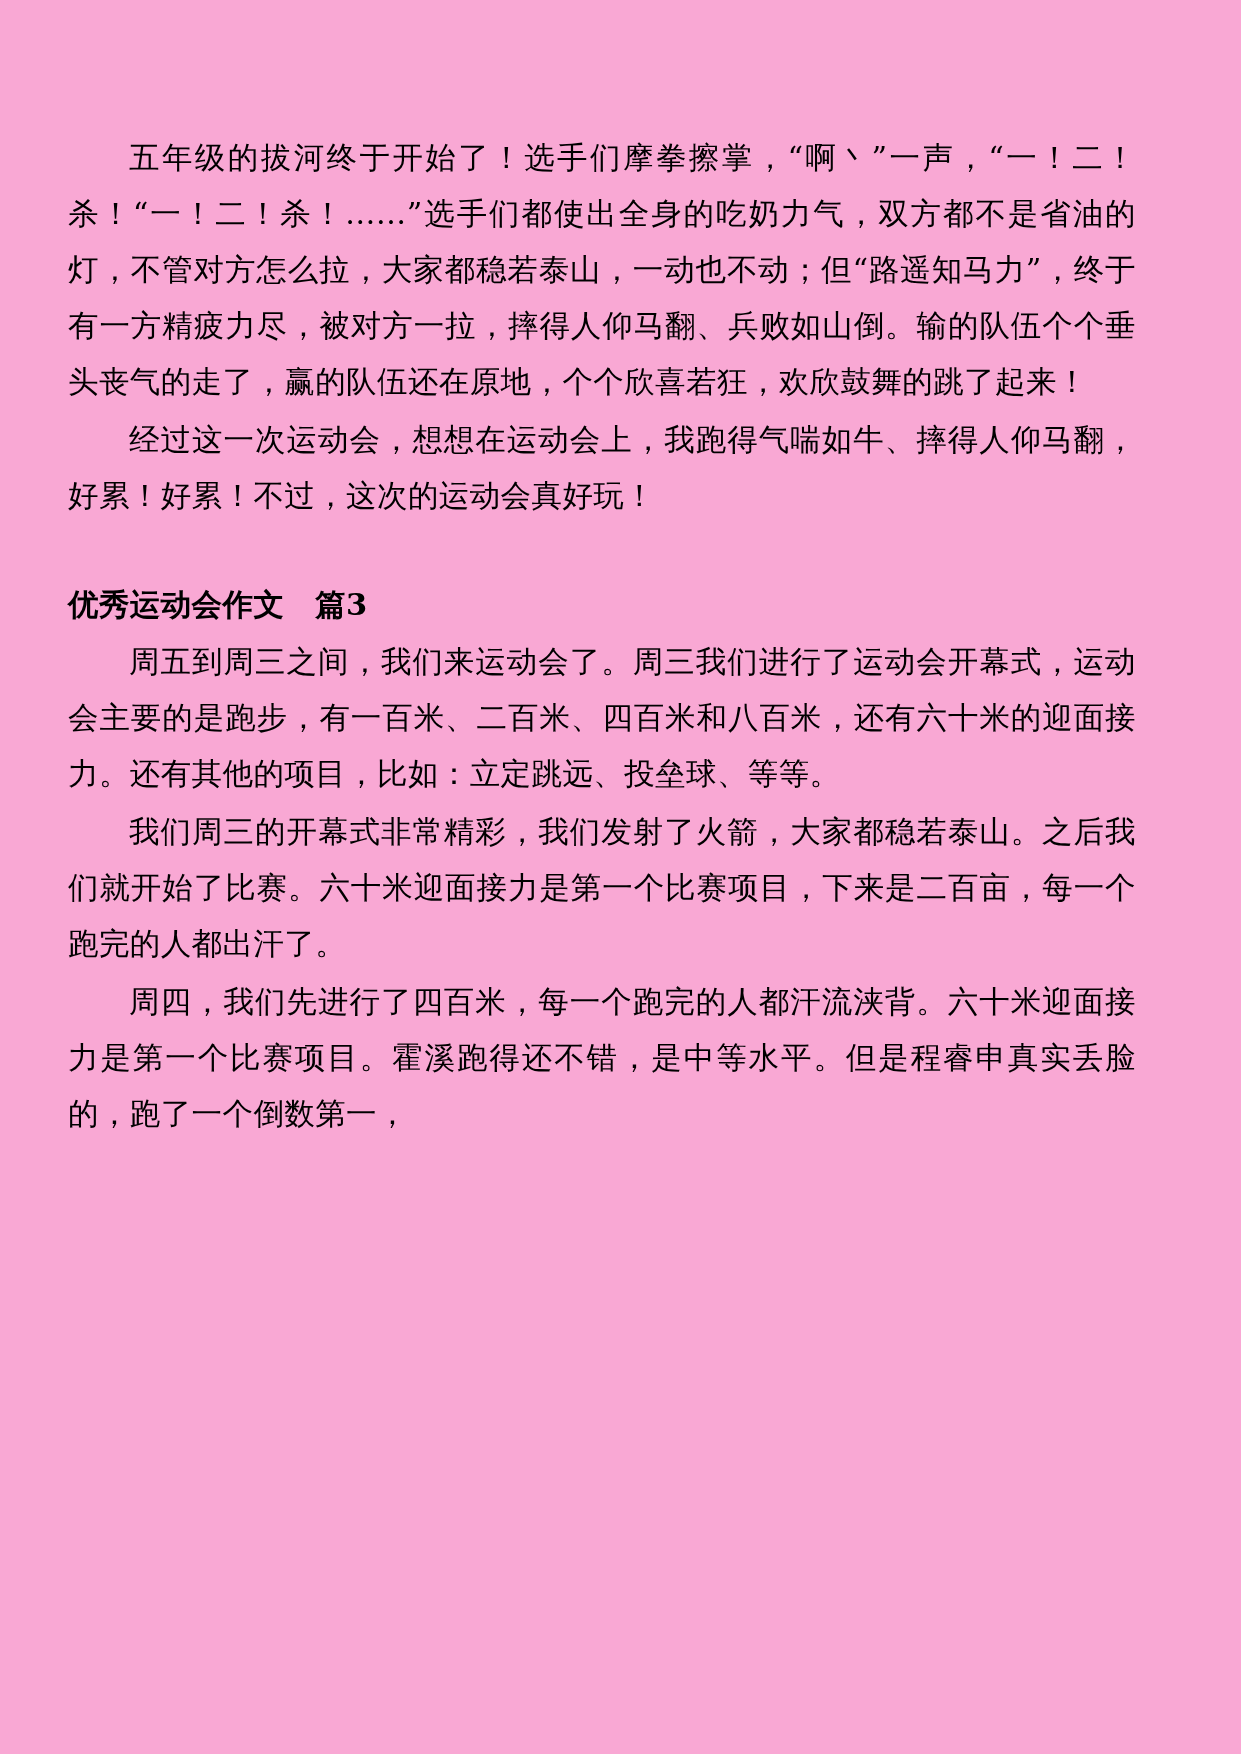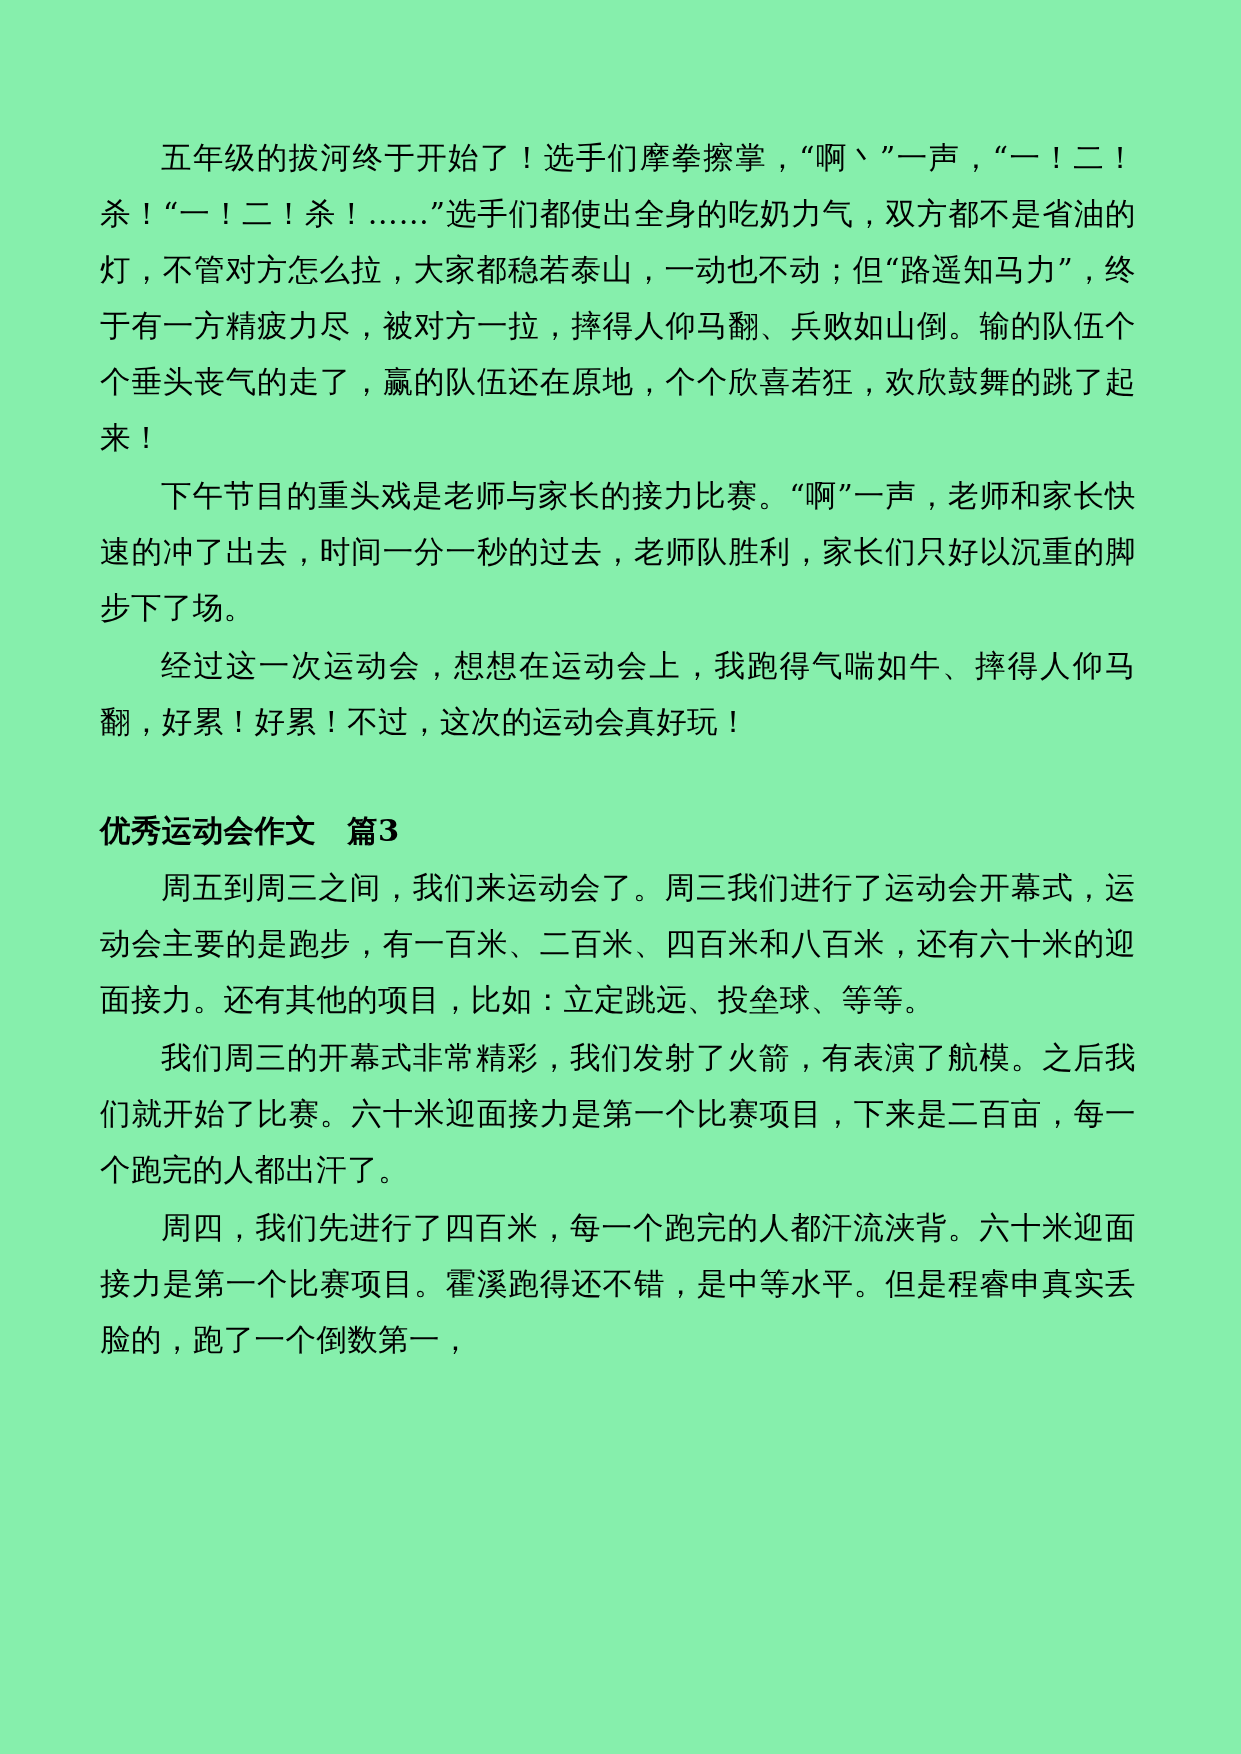--- a/index.html
+++ b/index.html
@@ -10,22 +10,22 @@
   body {
     width: 1241px;
     min-height: 1754px;
     font-family: "DejaVu Serif", "Liberation Serif", serif;
     color: #000000;
   }
   .page {
     box-sizing: border-box;
     width: 1241px;
     min-height: 1754px;
-    padding: 130px 105px 90px 100px;
-    background: #86efac;
+    padding: 130px 105px 90px 68px;
+    background: #f9a8d4;
   }
   .doc-body {
     width: 100%;
   }
   p.para {
     margin: 0 0 2px 0;
     font-size: 30.5px;
     line-height: 56px;
     text-align: justify;
     text-justify: inter-ideograph;
@@ -43,26 +43,25 @@
   }
 </style>
 </head>
 <body>
 
 <div class="page">
   <div class="doc-body">
 
     <p class="para">五年级的拔河终于开始了！选手们摩拳擦掌，“啊丶”一声，“一！二！杀！“一！二！杀！……”选手们都使出全身的吃奶力气，双方都不是省油的灯，不管对方怎么拉，大家都稳若泰山，一动也不动；但“路遥知马力”，终于有一方精疲力尽，被对方一拉，摔得人仰马翻、兵败如山倒。输的队伍个个垂头丧气的走了，赢的队伍还在原地，个个欣喜若狂，欢欣鼓舞的跳了起来！</p>
 
-    <p class="para">下午节目的重头戏是老师与家长的接力比赛。“啊”一声，老师和家长快速的冲了出去，时间一分一秒的过去，老师队胜利，家长们只好以沉重的脚步下了场。</p>
 
     <p class="para">经过这一次运动会，想想在运动会上，我跑得气喘如牛、摔得人仰马翻，好累！好累！不过，这次的运动会真好玩！</p>
 
     <h2 class="section-heading">优秀运动会作文　篇3</h2>
 
     <p class="para">周五到周三之间，我们来运动会了。周三我们进行了运动会开幕式，运动会主要的是跑步，有一百米、二百米、四百米和八百米，还有六十米的迎面接力。还有其他的项目，比如：立定跳远、投垒球、等等。</p>
 
-    <p class="para">我们周三的开幕式非常精彩，我们发射了火箭，有表演了航模。之后我们就开始了比赛。六十米迎面接力是第一个比赛项目，下来是二百亩，每一个跑完的人都出汗了。</p>
+    <p class="para">我们周三的开幕式非常精彩，我们发射了火箭，大家都稳若泰山。之后我们就开始了比赛。六十米迎面接力是第一个比赛项目，下来是二百亩，每一个跑完的人都出汗了。</p>
 
     <p class="para">周四，我们先进行了四百米，每一个跑完的人都汗流浃背。六十米迎面接力是第一个比赛项目。霍溪跑得还不错，是中等水平。但是程睿申真实丢脸的，跑了一个倒数第一，</p>
 
   </div>
 </div>
 
 </body></html>

